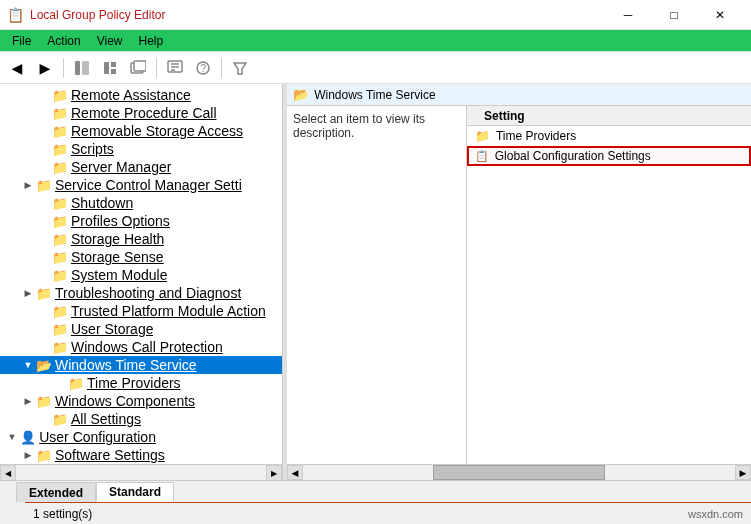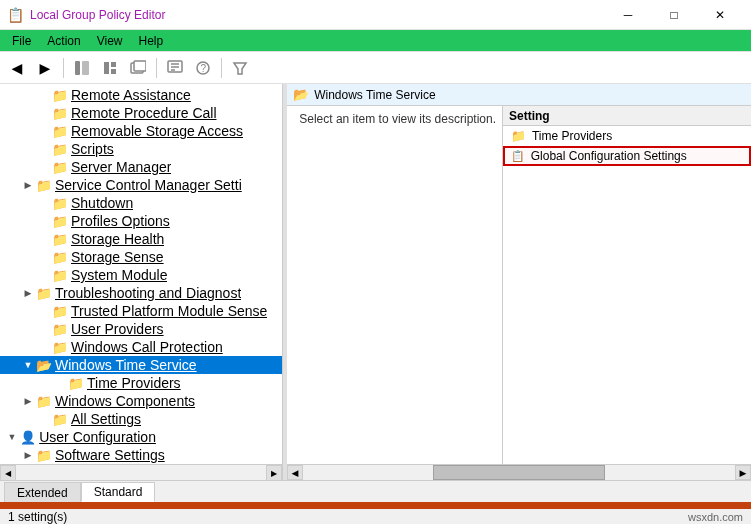--- a/index.html
+++ b/index.html
@@ -31,21 +31,21 @@
     .title-icon {
       width: 16px;
       height: 16px;
       display: flex;
       align-items: center;
       justify-content: center;
       font-size: 14px;
     }
     .title-text {
       font-size: 12px;
-      color: #a21caf;
+      color: #b91c1c;
     }
     .title-bar-controls {
       display: flex;
       gap: 0;
     }
     .title-btn {
       width: 46px;
       height: 30px;
       border: none;
       background: transparent;
@@ -197,40 +197,39 @@
       font-weight: 500;
     }
 
     .right-body {
       display: flex;
       flex: 1;
       overflow: hidden;
     }
 
     .right-desc {
-      width: 216px;
+      width: 180px;
       padding: 6px;
       font-size: 12px;
       color: #333;
       border-right: 1px solid #ccc;
-      text-align: right;
     }
 
     .right-list {
       flex: 1;
       overflow: auto;
     }
 
     .list-header {
       height: 20px;
       background: #f0f0f0;
       border-bottom: 1px solid #ccc;
       display: flex;
       align-items: center;
-      padding: 0 6px;
+      padding: 0 17px;
       font-size: 12px;
       font-weight: 600;
     }
 
     .list-item-row {
       height: 20px;
       display: flex;
       align-items: center;
       padding: 0 6px;
       gap: 6px;
@@ -274,21 +273,22 @@
       border: 1px solid #a0a0a0;
     }
 
     
     .tab-bar {
       height: 22px;
       background: #f0f0f0;
       display: flex;
       align-items: flex-end;
       border-top: 1px solid #ccc;
-      padding: 0 4px;
+      padding: 0 16px;
+      font-weight: bold;
     }
     .tab {
       height: 20px;
       padding: 0 12px;
       border: 1px solid #ccc;
       border-bottom: none;
       background: #e0e0e0;
       font-size: 12px;
       cursor: pointer;
       display: flex;
@@ -296,25 +296,26 @@
     }
     .tab.active {
       background: #fff;
       border-bottom: 1px solid #fff;
     }
 
     
     .status-bar {
       height: 22px;
       background: #f0f0f0;
-      border-top: 7px solid #c2410c;
+      border-top: 1px solid #c2410c;
       display: flex;
       align-items: center;
       padding: 2px 8px;
       justify-content: space-between;
+      margin-left: 25px;
     }
     .status-text { font-size: 12px; }
     .status-right { font-size: 11px; color: #666; }
 
     
     .splitter {
       width: 4px;
       background: #e0e0e0;
       cursor: ew-resize;
     }
@@ -482,27 +483,27 @@
 
       <div class="tree-item" style="padding-left: 20px;">
         <span class="expander collapsed"></span>
         <span class="folder-icon">📁</span>
         <span class="tree-label">Troubleshooting and Diagnost</span>
       </div>
 
       <div class="tree-item" style="padding-left: 36px;">
         <span class="expander leaf"></span>
         <span class="folder-icon">📁</span>
-        <span class="tree-label">Trusted Platform Module Sense</span>
-      </div>
-
-      <div class="tree-item" style="padding-left: 36px;">
-        <span class="expander leaf"></span>
-        <span class="folder-icon">📁</span>
-        <span class="tree-label">User Providers</span>
+        <span class="tree-label">Trusted Platform Module Action</span>
+      </div>
+
+      <div class="tree-item" style="padding-left: 36px;">
+        <span class="expander leaf"></span>
+        <span class="folder-icon">📁</span>
+        <span class="tree-label">User Storage</span>
       </div>
 
       <div class="tree-item" style="padding-left: 36px;">
         <span class="expander leaf"></span>
         <span class="folder-icon">📁</span>
         <span class="tree-label">Windows Call Protection</span>
       </div>
 
       <div class="tree-item selected" style="padding-left: 20px;">
         <span class="expander expanded" style="color:#fff;"></span>

